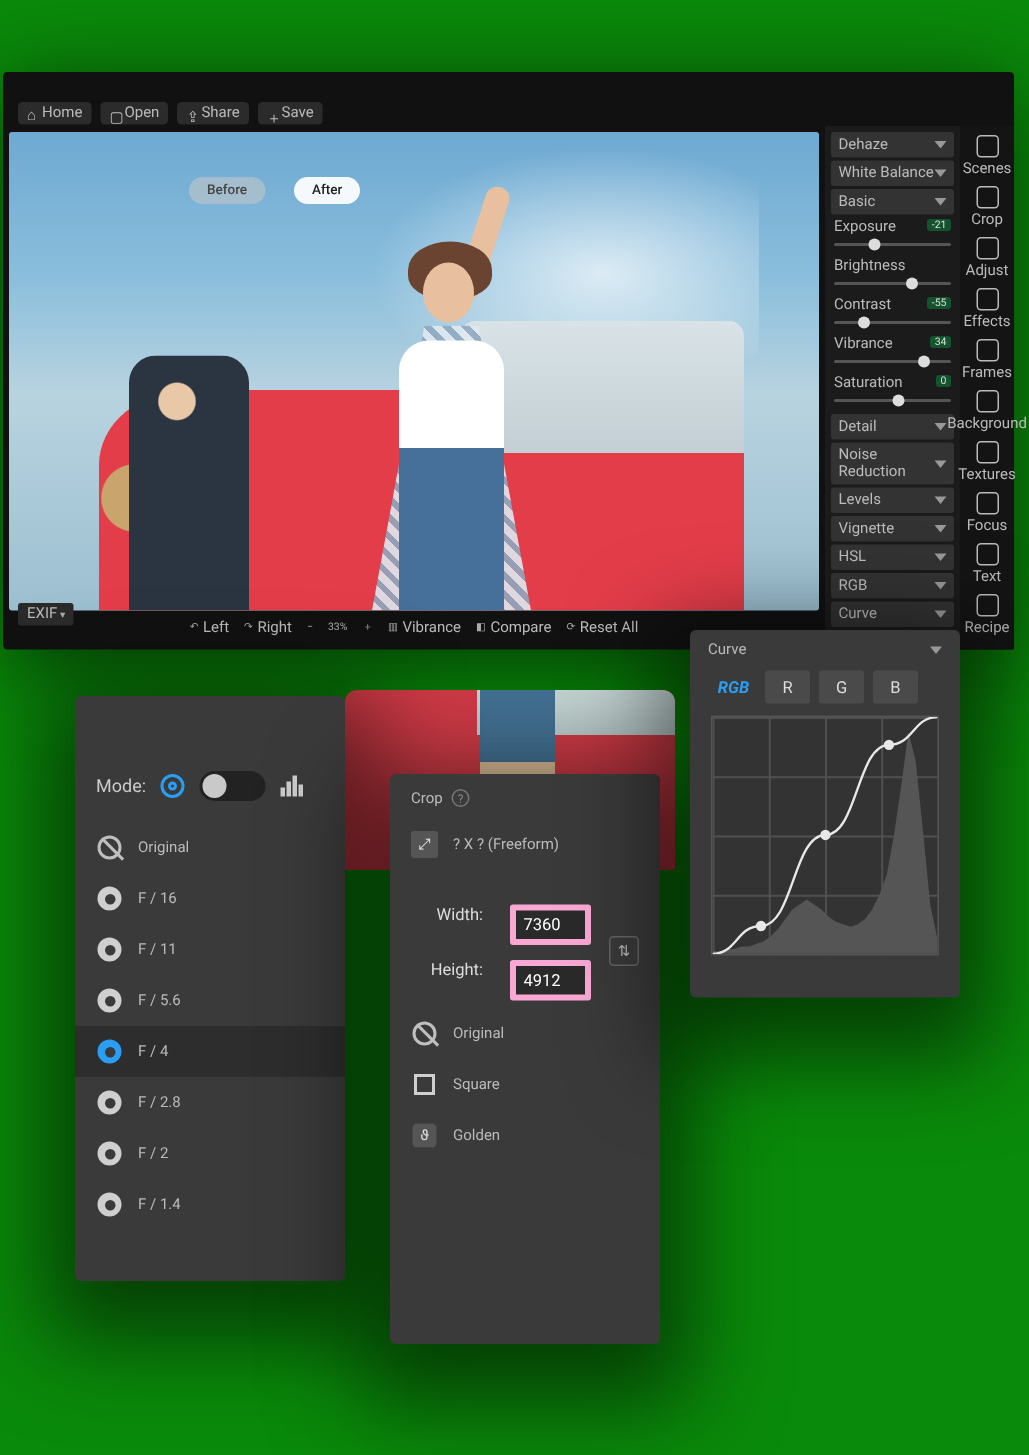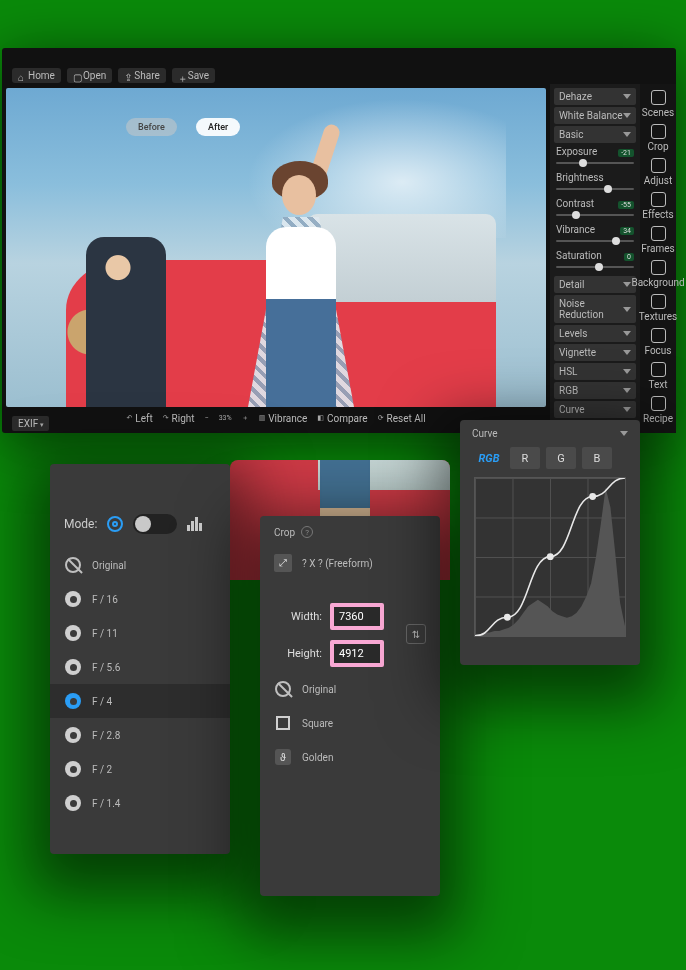--- a/index.html
+++ b/index.html
@@ -21,25 +21,25 @@
   .p2-body{position:absolute;bottom:0;left:30px;width:70px;height:180px;background:linear-gradient(180deg,#fff 40%,#466f99 40%);border-radius:20px 20px 0 0;}
   .p2-kimono{position:absolute;bottom:0;left:12px;width:106px;height:190px;background:repeating-linear-gradient(45deg,#dfe9f0 0 5px,#8fa9c0 5px 9px);clip-path:polygon(33% 0,67% 0,100% 100%,0 100%);opacity:.9;}
   .p2-head{position:absolute;top:18px;left:46px;width:34px;height:40px;background:#e8c0a0;border-radius:50%;}
   .p2-hair{position:absolute;top:4px;left:36px;width:56px;height:38px;background:#6a4430;border-radius:50% 50% 40% 40%;}
   .p2-arm{position:absolute;top:-34px;left:78px;width:16px;height:78px;background:#e8c0a0;border-radius:10px;transform:rotate(18deg);}
   .ba-pill{position:absolute;top:30px;padding:4px 12px;border-radius:12px;font-size:9px;font-weight:500;cursor:pointer;}
   .ba-before{left:120px;background:rgba(200,200,200,.55);color:#444;}
   .ba-after{left:190px;background:rgba(255,255,255,.92);color:#222;}
   .bottombar{height:22px;display:flex;align-items:center;justify-content:center;gap:10px;padding:0 10px;}
   .bbtn{display:inline-flex;align-items:center;gap:3px;color:#aaa;font-size:7px;cursor:pointer;}
-  .exif{position:absolute;left:10px;bottom:2px;background:#2b2b2b;color:#aaa;font-size:7px;padding:2px 6px;border-radius:2px;cursor:pointer;}
+  .exif{position:absolute;left:10px;bottom:16px;background:#2b2b2b;color:#aaa;font-size:7px;padding:2px 6px;border-radius:2px;cursor:pointer;}
   
   .adjust{width:90px;background:#1b1b1b;padding:4px 4px;overflow:hidden;}
   .acc{background:#333;color:#ccc;font-size:7px;padding:3px 5px;margin-bottom:2px;border-radius:2px;display:flex;justify-content:space-between;align-items:center;cursor:pointer;}
-  .slider-row{display:flex;justify-content:space-between;align-items:flex-end;font-size:7px;color:#9a9a9a;margin:3px 2px 0;}
+  .slider-row{display:flex;justify-content:space-between;align-items:flex-start;font-size:7px;color:#9a9a9a;margin:3px 2px 0;}
   .slider{height:10px;position:relative;margin:1px 2px 4px;}
   .slider::before{content:"";position:absolute;left:0;right:0;top:4px;height:2px;background:#555;border-radius:1px;}
   .thumb{position:absolute;top:1px;width:8px;height:8px;border-radius:50%;background:#ddd;}
   .acc-val{background:#14532d;color:#ddd;font-size:7px;padding:0 3px;border-radius:2px;}
   .undo-row{display:flex;gap:3px;margin-top:3px;}
   .undo-row .ubtn{flex:1;background:#333;color:#ccc;font-size:7px;padding:2px 0;text-align:center;border-radius:2px;cursor:pointer;}
   
   .toolstrip{width:36px;background:#141414;display:flex;flex-direction:column;align-items:center;gap:6px;padding:6px 0;}
   .tstool{width:30px;display:flex;flex-direction:column;align-items:center;gap:2px;color:#9a9a9a;font-size:6px;cursor:pointer;}
   .tstool.active{color:#2a9df5;}
@@ -65,21 +65,21 @@
   .aperture::after{content:"";position:absolute;width:7px;height:7px;background:#3a3a3a;border-radius:50%;}
   .fitem.sel .aperture{background:#2a9df5;}
   .nocircle{width:16px;height:16px;border:2px solid #bfbfbf;border-radius:50%;position:relative;}
   .nocircle::after{content:"";position:absolute;left:-2px;top:6px;width:20px;height:2px;background:#bfbfbf;transform:rotate(45deg);}
   
   .crop-panel{top:516px;left:260px;width:180px;height:380px;}
   .crop-hd{display:flex;align-items:center;gap:6px;padding:10px 14px;font-size:13px;color:#eee;}
   .help-ic{width:12px;height:12px;border:1px solid #777;border-radius:50%;display:inline-flex;align-items:center;justify-content:center;font-size:8px;color:#888;}
   .crop-type{display:flex;align-items:center;gap:10px;padding:6px 14px 12px;font-size:11px;color:#ddd;}
   .crop-type .cic{width:18px;height:18px;background:#555;border-radius:2px;display:flex;align-items:center;justify-content:center;color:#eee;font-size:10px;}
-  .wh-row{display:flex;align-items:center;gap:8px;padding:5px 14px;}
+  .wh-row{display:flex;gap:18px;padding:5px 14px;}
   .wh-row label{width:48px;text-align:right;font-size:11px;color:#ddd;}
   .wh-row .fld{width:54px;background:#2a2a2a;border:4px solid #f9a8d4;color:#fff;font-size:11px;padding:3px 5px;border-radius:2px;}
   .swap{width:20px;height:20px;border:1px solid #666;border-radius:3px;margin-left:4px;display:flex;align-items:center;justify-content:center;cursor:pointer;position:absolute;right:14px;top:108px;font-size:10px;color:#bbb;}
   .done-btn{margin:12px 14px 8px;background:#1f8def;color:#fff;font-size:13px;text-align:center;padding:8px 0;border-radius:2px;cursor:pointer;}
   .clist .fitem{padding:8px 14px;}
   .sqic{width:14px;height:14px;border:2px solid #cfcfcf;}
   .gic{width:16px;height:16px;border-radius:3px;background:#555;display:flex;align-items:center;justify-content:center;color:#ddd;font-size:10px;}
   
   .curve-panel{top:420px;left:460px;width:180px;height:245px;}
   .ch-row{display:flex;gap:6px;padding:0 14px 8px;}

